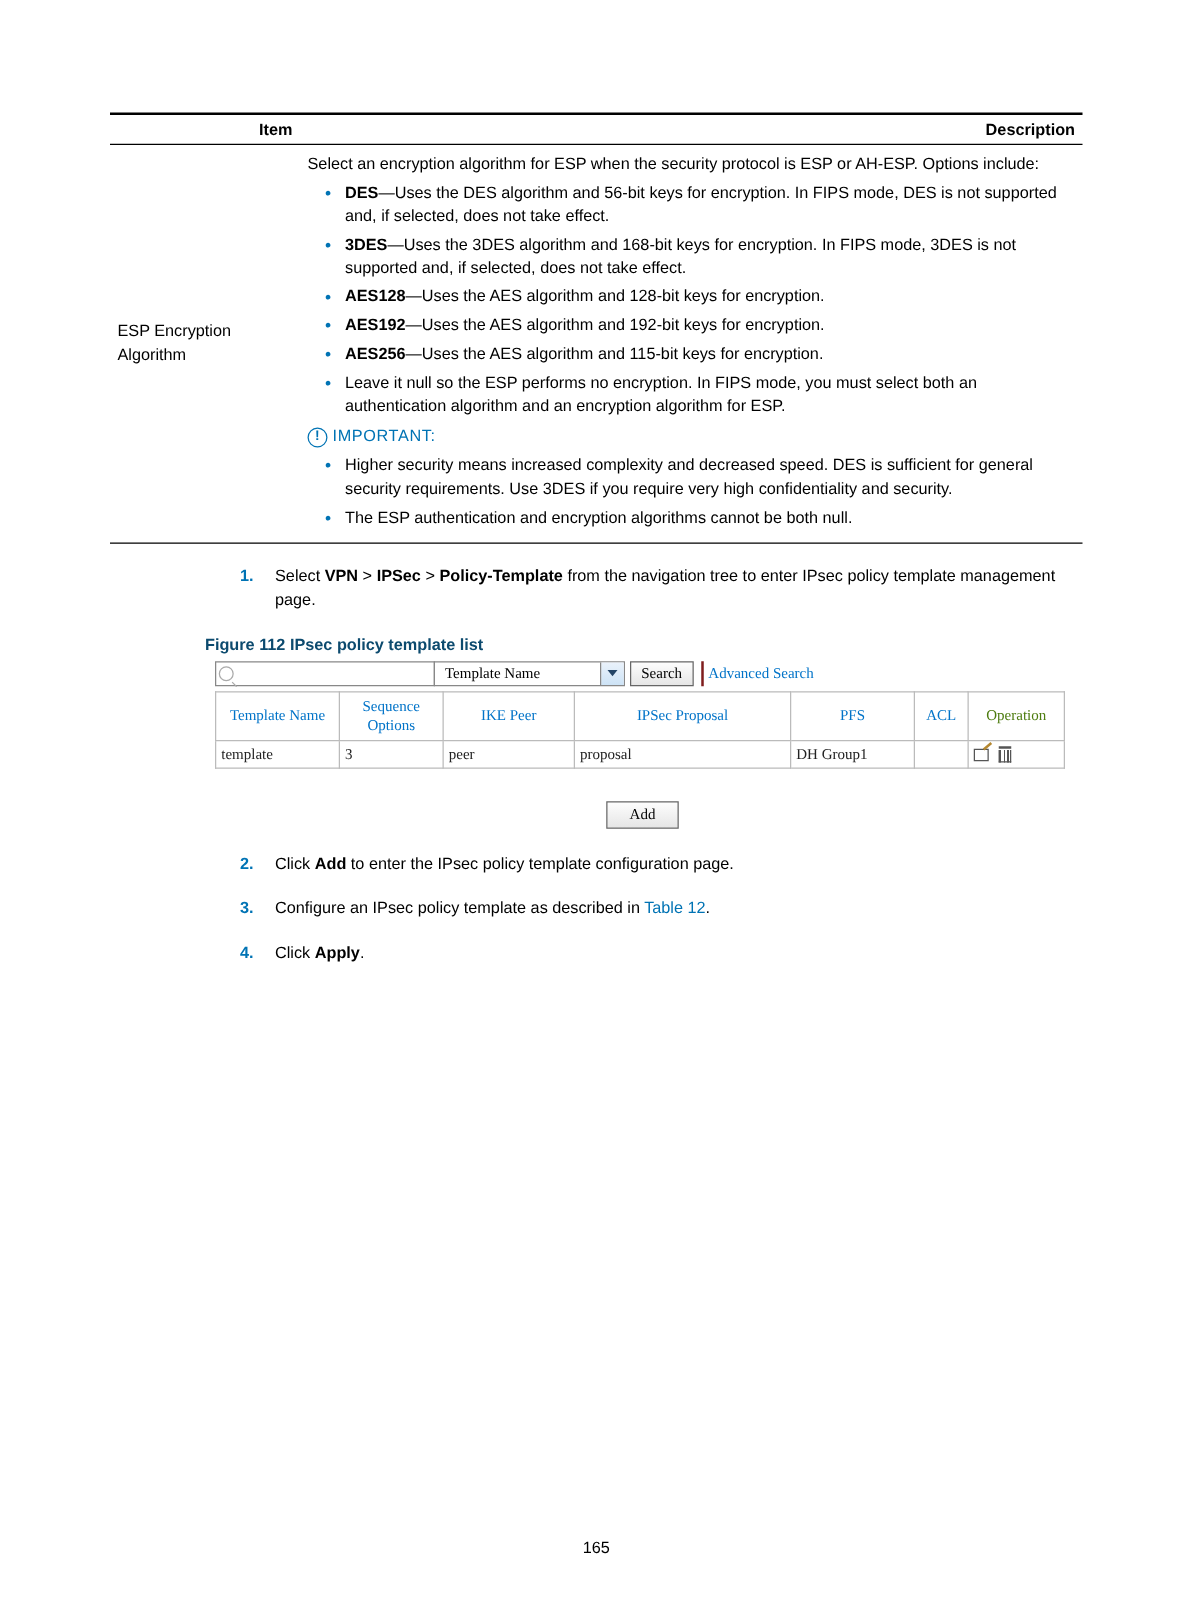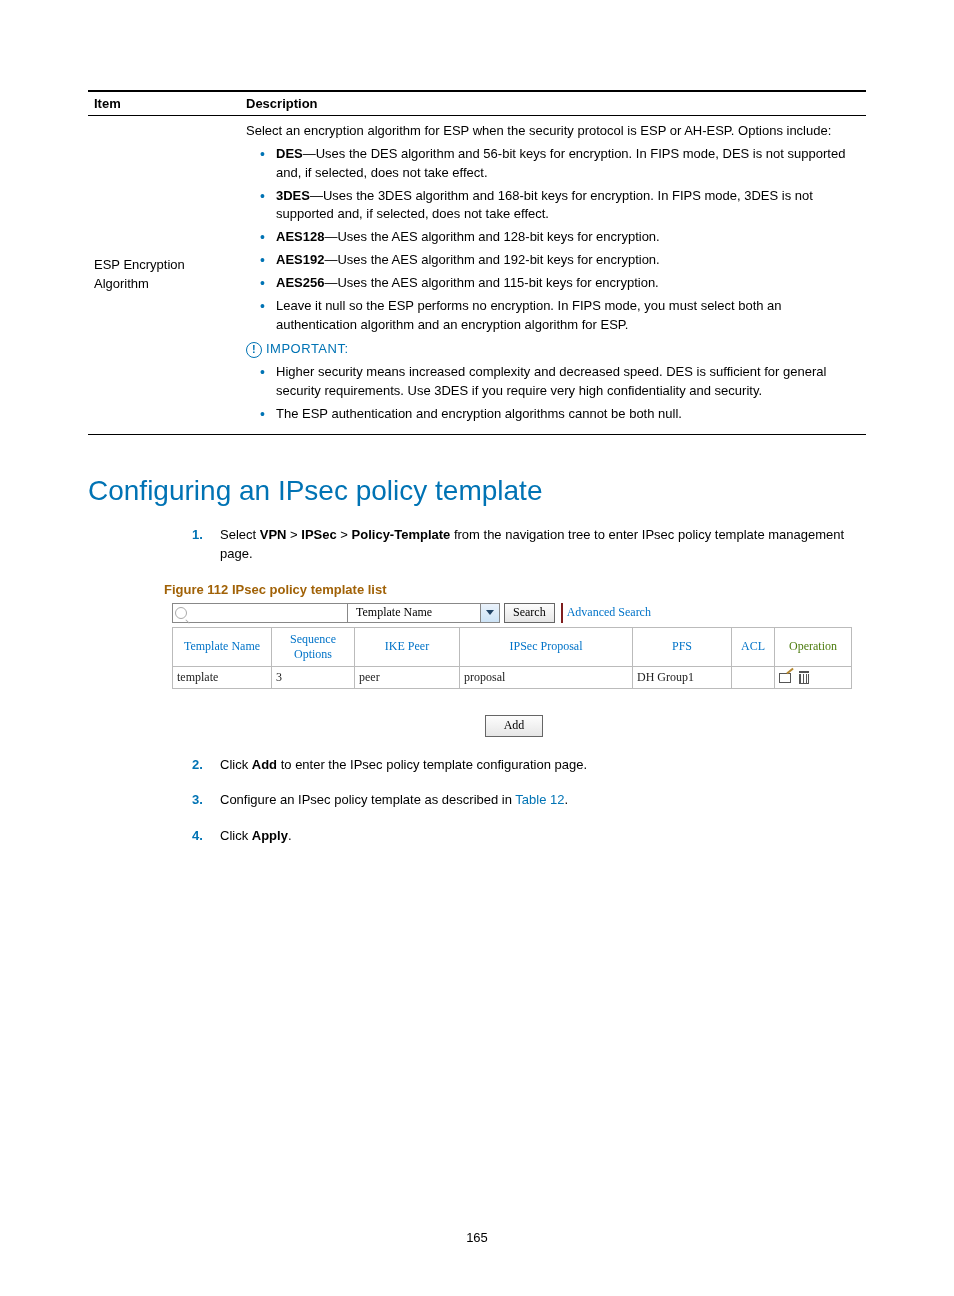--- a/index.html
+++ b/index.html
@@ -17,21 +17,21 @@
     box-sizing: border-box;
     position: relative;
   }
   .item-table {
     width: 100%;
     border-collapse: collapse;
     border-top: 2px solid #000;
     border-bottom: 1px solid #000;
   }
   .item-table th {
-    text-align: left;
+    text-align: right;
     font-weight: bold;
     padding: 4px 6px;
     border-bottom: 1px solid #000;
     vertical-align: top;
     font-size: 13px;
     margin-left: 13px;
   }
   .item-table td {
     padding: 6px;
     vertical-align: middle;
@@ -99,21 +99,21 @@
     line-height: 1.5;
   }
   ol.steps > li::before {
     content: counter(step) ".";
     position: absolute;
     left: 0;
     color: #0073b4;
     font-weight: bold;
   }
   .figure-caption {
-    color: #a16207;
+    color: #0c4a6e;
     font-weight: bold;
     margin: 18px 0 6px 76px;
     font-size: 13px;
   }
   .ui-screenshot {
     margin-left: 84px;
     width: 680px;
     font-family: Liberation Serif, serif;
     font-size: 12px;
     color: #000;
@@ -306,21 +306,20 @@
         </div>
         <ul>
           <li>Higher security means increased complexity and decreased speed. DES is sufficient for general security requirements. Use 3DES if you require very high confidentiality and security.</li>
           <li>The ESP authentication and encryption algorithms cannot be both null.</li>
         </ul>
       </td>
     </tr>
   </tbody>
     </table>
 
-  <h1 class="section">Configuring an IPsec policy template</h1>
 
   <ol class="steps">
     <li>
       <span>Select </span><b>VPN</b><span> &gt; </span><b>IPSec</b><span> &gt; </span><b>Policy-Template</b><span> from the navigation tree to enter IPsec policy template management page.</span>
     </li>
   </ol>
 
   <div class="figure-caption">Figure 112 IPsec policy template list</div>
 
   <div class="ui-screenshot">

